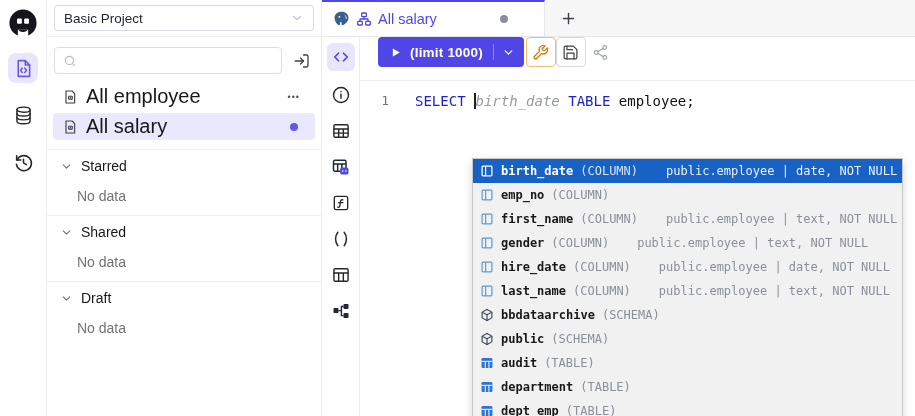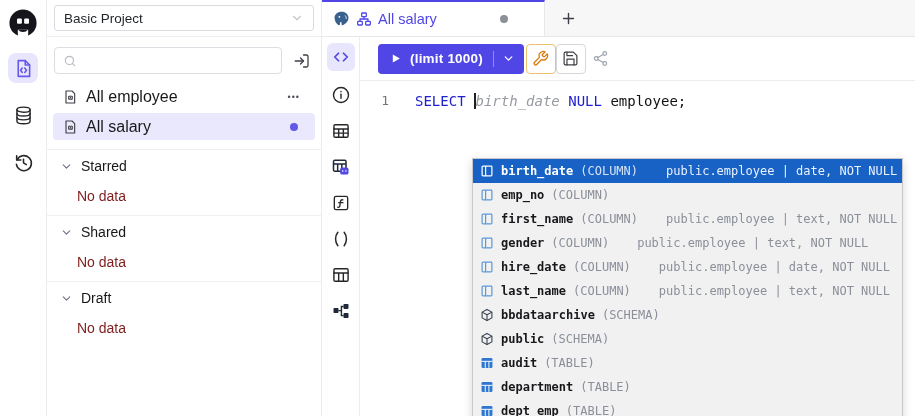--- a/index.html
+++ b/index.html
@@ -53,24 +53,24 @@
 
   .tree { flex:1; overflow:hidden; padding-top:6px; }
   .sec-header { display:flex; align-items:center; gap:8px; padding:8px 0 6px 13px; cursor:pointer; }
   .sec-header svg { width:13px; height:13px; color:#6b7280; }
   .sec-header .sec-label { font-size:14px; color:#18181b; font-weight:500; }
   .sec-divider { border-top:1px solid #efeff2; margin-top:9px; }
   .tree-item { height:27px; margin:3px 6px 0 6px; border-radius:4px; display:flex; align-items:center; padding:0 9px; cursor:pointer; }
   .tree-item.selected { background:#e9e8fc; }
   .tree-item .doc-ic { width:16px; height:16px; color:#3f3f46; flex:none; margin-right:8px; }
   .tree-item .doc-ic svg { width:16px; height:16px; }
-  .tree-item .t-label { font-size:16px; color:#18181b; flex:1; white-space:nowrap; overflow:hidden; }
+  .tree-item .t-label { font-size:20px; color:#18181b; flex:1; white-space:nowrap; overflow:hidden; }
   .more-dots { color:#52525b; font-size:15px; letter-spacing:1px; margin-right:6px; line-height:10px; }
   .cur-dot { width:8px; height:8px; border-radius:50%; background:#6158e8; margin-right:8px; }
-  .empty-text { color:#7f1d1d; font-size:14px; padding:8px 0 2px 30px; }
+  .empty-text { color:#737373; font-size:14px; padding:8px 0 2px 30px; }
 
   
   .main { flex:1; display:flex; flex-direction:column; min-width:0; }
   .tabbar { height:37px; background:#f7f7f8; border-bottom:1px solid #e8e8ea; display:flex; flex:none; }
   .tab {
     width:223px; background:#fff; border-top:2px solid #4f46e5; border-right:1px solid #e8e8ea;
     display:flex; align-items:center; padding:0 10px; cursor:pointer;
   }
   .tab .pg { width:19px; height:19px; flex:none; }
   .tab .shr { width:16px; height:16px; color:#4f46e5; margin:0 6px 0 5px; flex:none; }
@@ -82,21 +82,21 @@
   .workrow { flex:1; display:flex; min-height:0; }
   .rail2 {
     width:38px; border-right:1px solid #ececef; flex:none;
     display:flex; flex-direction:column; align-items:center; padding-top:6px; gap:12px;
   }
   .rail2-btn { width:28px; height:28px; border-radius:6px; display:flex; align-items:center; justify-content:center; color:#27272a; height:24px; }
   .rail2-btn svg { width:20px; height:20px; }
   .rail2-btn.active { background:#e8e6fc; color:#4f46e5; height:28px; }
 
   .editorcol { flex:1; position:relative; display:flex; flex-direction:column; min-width:0; background:#fff; }
-  .toolbar { height:44px; border-bottom:1px solid #ececef; display:flex; align-items:center; padding-left:18px; flex:none; }
+  .toolbar { height:44px; border-bottom:1px solid #ececef; display:flex; padding-left:18px; flex:none; }
   .run-btn {
     height:30px; background:#4f46e5; color:#fff; border:none; border-radius:4px;
     display:flex; align-items:center; padding:0 9px 0 11px; gap:8px; cursor:pointer;
     font-family:"Liberation Sans",sans-serif;
   }
   .run-btn .play svg { width:13px; height:13px; }
   .run-btn .run-label { font-size:13.5px; font-weight:700; letter-spacing:.2px; }
   .run-btn .vdiv { width:1px; height:16px; background:rgba(255,255,255,.38); margin-left:2px; }
   .run-btn .chev svg { width:13px; height:13px; }
   .tb-btn { width:30px; height:30px; border-radius:4px; background:#fff; display:flex; align-items:center; justify-content:center; cursor:pointer; border:1px solid #d4d7dc; }
@@ -399,21 +399,21 @@
               <circle cx="6" cy="12" r="2.6"></circle>
               <circle cx="18" cy="19" r="2.6"></circle>
             <path d="M8.3 10.7l7.4-4.3M8.3 13.3l7.4 4.3"></path>
           </svg>
         </div>
       </div>
 
       <div class="editor">
         <div class="code-line">
           <div class="gutter">1</div>
-          <div class="code-text" id="code-text"><span class="tok-keyword">SELECT </span><span class="caret"></span><span class="tok-ghost">birth_date </span><span class="tok-keyword">NULL </span><span class="tok-plain">employee;</span></div>
+          <div class="code-text" id="code-text"><span class="tok-keyword">SELECT </span><span class="caret"></span><span class="tok-ghost">birth_date </span><span class="tok-keyword">TABLE </span><span class="tok-plain">employee;</span></div>
         </div>
         <div class="suggest" id="suggest">
             <div class="sg-row selected">
               <span class="sg-ic ic-col">
                 <svg viewBox="0 0 16 16" fill="none" stroke="currentColor" stroke-width="1.4">
                   <rect x="2.4" y="2.4" width="11.2" height="11.2" rx="1"></rect>
                   <path d="M6.4 2.4v11.2"></path>
                 </svg>
               </span>
               <span class="sg-name">birth_date</span>

